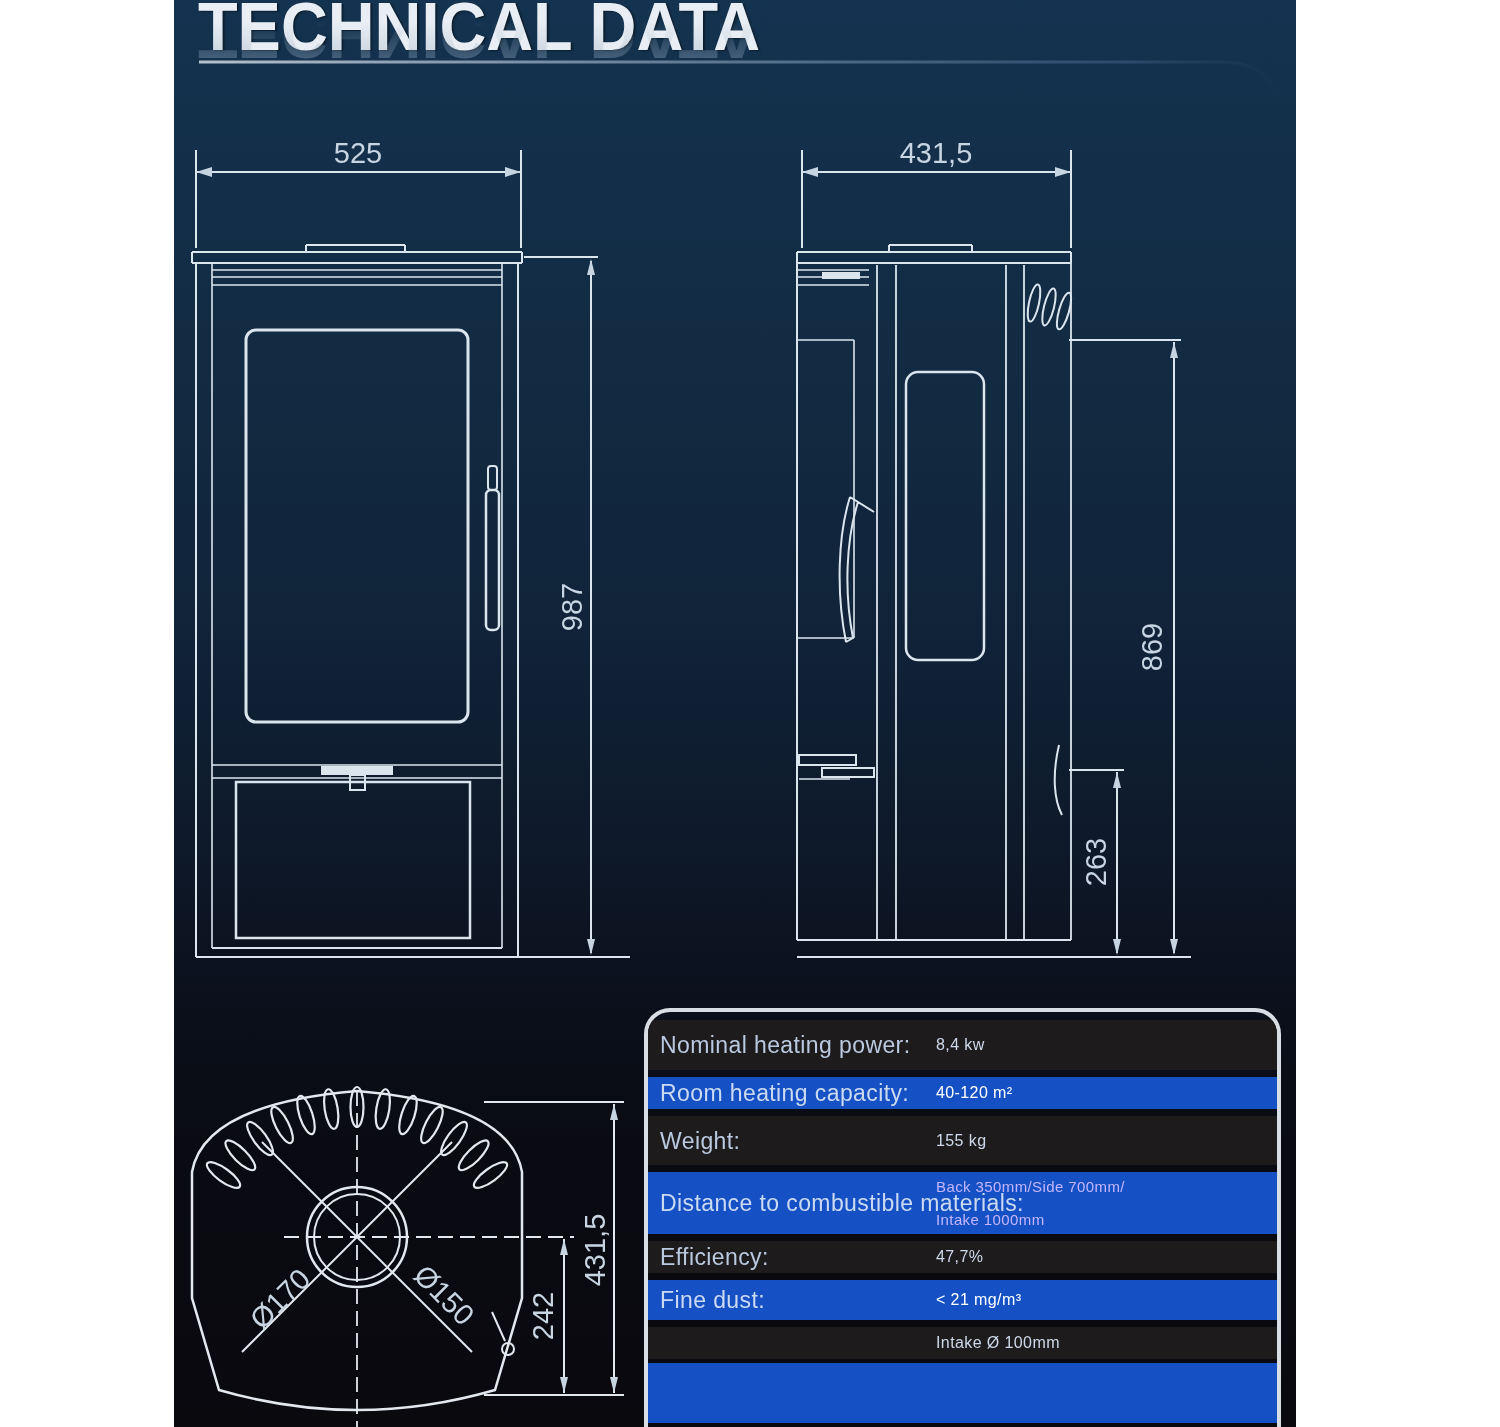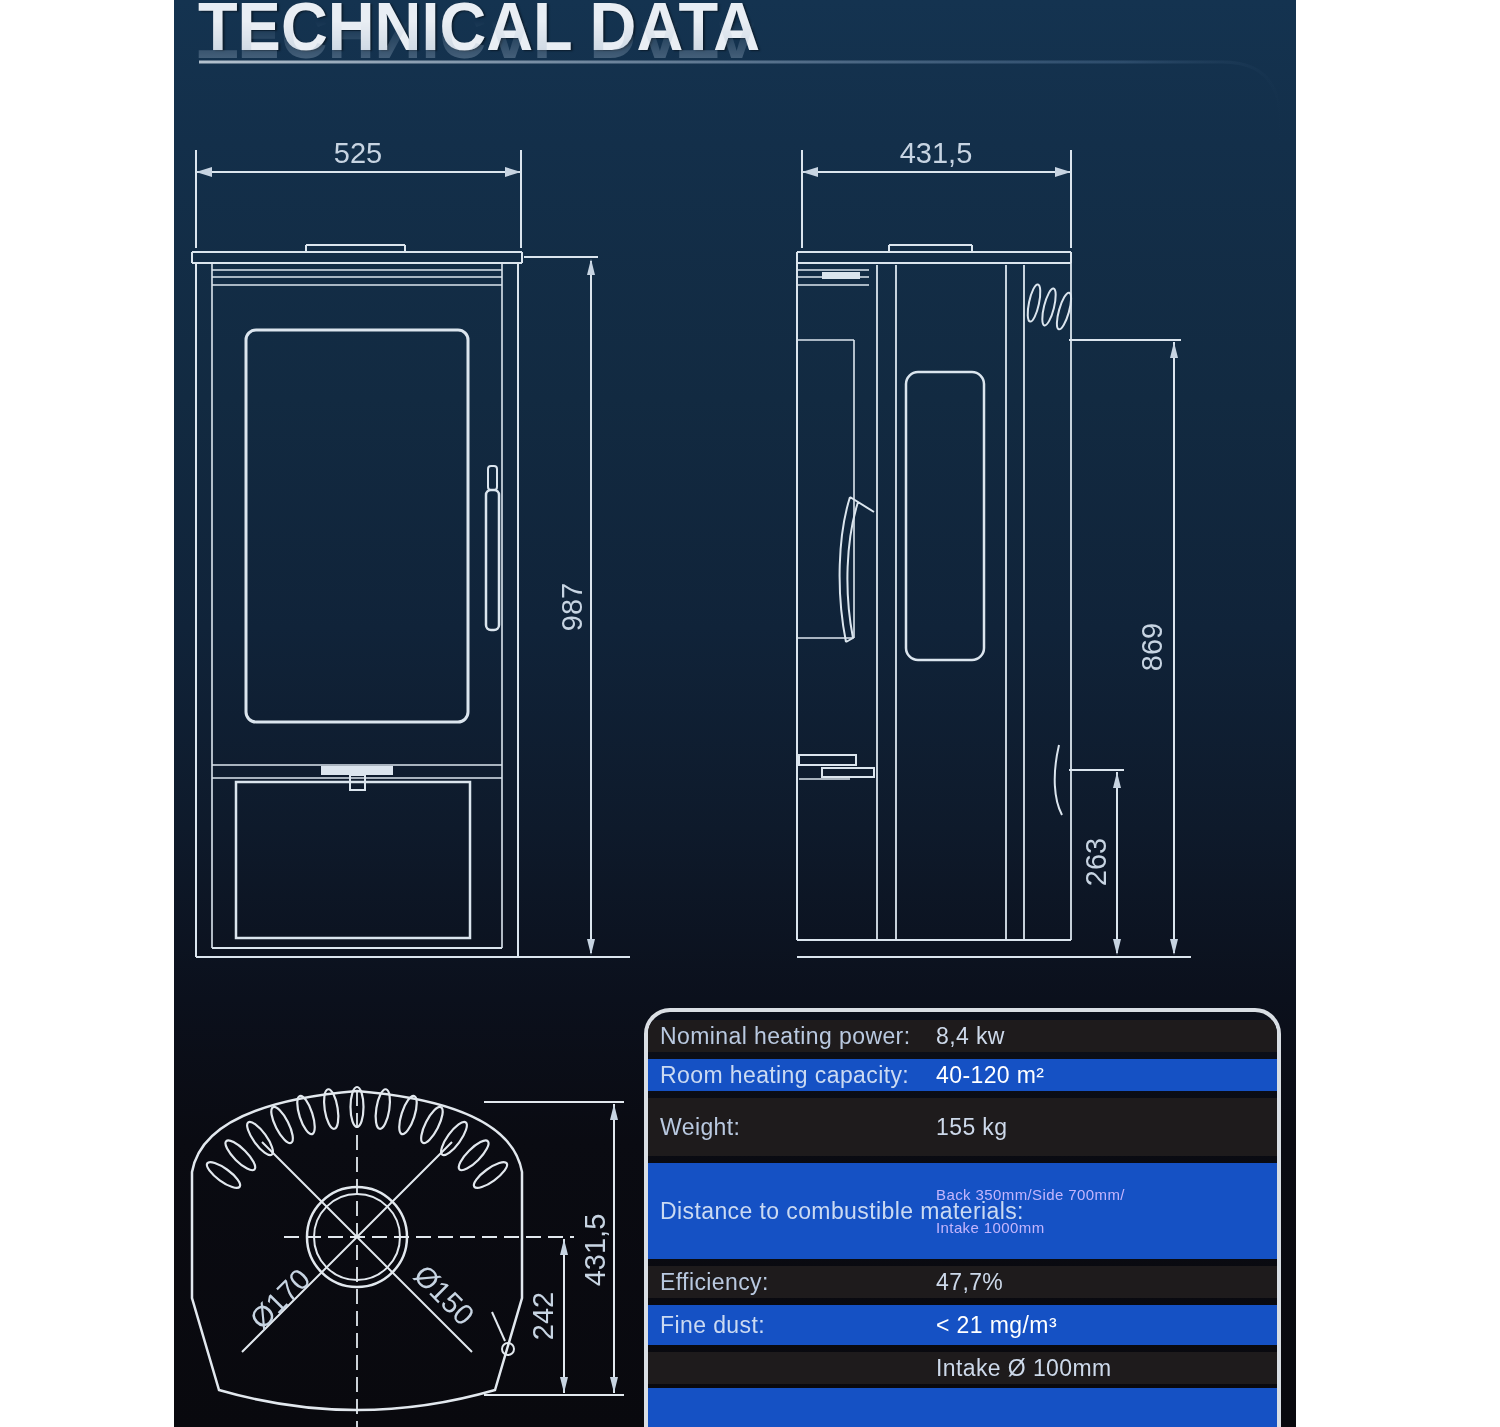--- a/index.html
+++ b/index.html
@@ -47,29 +47,29 @@
   }
   .spec-table .row.first{margin-top:8px;}
   .spec-table .row.blue{background:#1551c4;}
   .spec-table .lab{
     position:absolute;left:12px;top:50%;transform:translateY(-50%);
     font-size:23px;color:#b9c9e0;letter-spacing:.4px;white-space:nowrap;
   }
   .spec-table .row.blue .lab{color:#cbdaf2;}
   .spec-table .val{
     position:absolute;left:288px;top:50%;transform:translateY(-50%);
-    font-size:23px;color:#cdd9ea;letter-spacing:.4px;white-space:nowrap;
+    font-size:16px;color:#cdd9ea;letter-spacing:.4px;white-space:nowrap;
   }
   .spec-table .row.blue .val{color:#ffffff;}
   .spec-table .val2lines{
     position:absolute;left:288px;top:50%;transform:translateY(-50%);
     font-size:15px;color:#c4b5fd;letter-spacing:.4px;line-height:33px;white-space:nowrap;
   }
-  .h44{height:32px;} .h48{height:32px;} .h46{height:58px;}
-  .h78{height:96px;} .h40{height:40px;} .h60{height:60px;}
+  .h44{height:50px;} .h48{height:32px;} .h46{height:49px;}
+  .h78{height:62px;} .h40{height:40px;} .h60{height:60px;}
 </style>
 </head>
 <body>
 
 <div class="stage">
 
   <h1 class="page-title">TECHNICAL DATA</h1>
   <div class="page-title-reflection">TECHNICAL DATA</div>
 
   <svg class="blueprint" viewBox="190 0 1122 1427" width="1122" height="1427" xmlns="http://www.w3.org/2000/svg">

